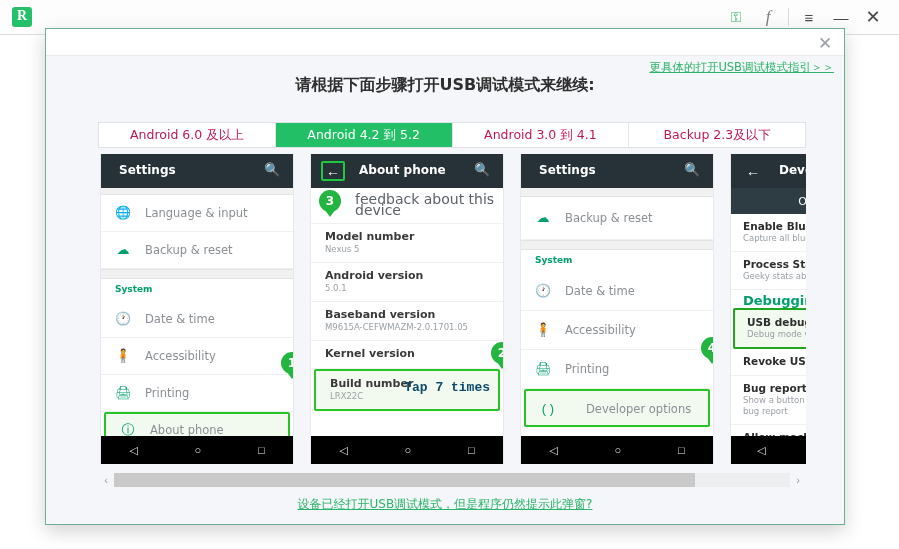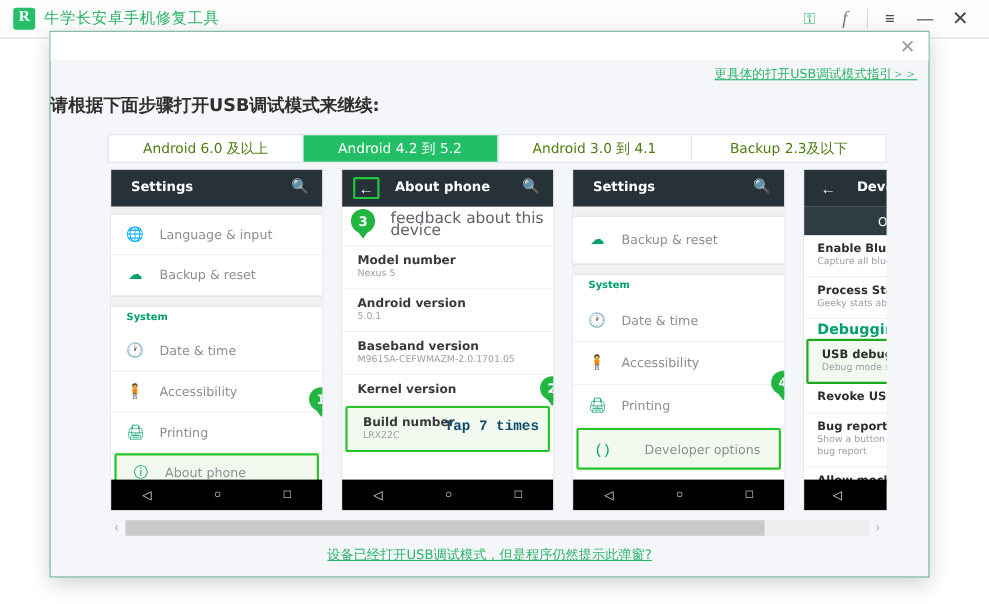--- a/index.html
+++ b/index.html
@@ -34,28 +34,28 @@
   
   .dialog{position:absolute;left:45px;top:28px;width:800px;height:497px;
     background:#f4f6f9;border:1px solid #6fae94;box-sizing:border-box;
     box-shadow:0 6px 18px rgba(0,0,0,.18);}
   .dlg-top{position:absolute;left:0;top:0;width:798px;height:26px;background:#ffffff;
     border-bottom:1px solid #e8ebee;}
   .dlg-close{position:absolute;right:6px;top:3px;width:26px;height:22px;
     display:flex;align-items:center;justify-content:center;color:#9aa0a6;font-size:17px;cursor:pointer;}
   .guide-link{position:absolute;right:10px;top:31px;font-size:11.5px;color:#2cb46a;
     text-decoration:underline;cursor:pointer;font-family:"DejaVu Sans",sans-serif;}
-  .dlg-title{position:absolute;left:0;top:57px;width:798px;
+  .dlg-title{position:absolute;left:0;top:46px;width:798px;text-align:center;
     font-size:16px;color:#2f2f2f;font-family:"DejaVu Sans",sans-serif;font-weight:600;}
 
   
   .tabs{position:absolute;left:52px;top:93px;width:708px;height:26px;display:flex;
     border:1px solid #dfe3e8;box-sizing:border-box;background:#ffffff;}
   .tab{flex:1;display:flex;align-items:center;justify-content:center;
-    font-size:12.5px;color:#4d7c0f;border-right:1px solid #e3e7eb;cursor:pointer;
+    font-size:12.5px;color:#be185d;border-right:1px solid #e3e7eb;cursor:pointer;
     font-family:"DejaVu Sans",sans-serif;}
   .tab:last-child{border-right:none;}
   .tab.active{background:#22bf67;color:#ffffff;}
 
   
   .strip{position:absolute;left:52px;top:125px;width:708px;height:310px;overflow:hidden;}
   .phone{position:absolute;top:0;width:192px;height:310px;background:#ffffff;
     box-shadow:0 0 0 1px #e7e9ec;overflow:hidden;}
   .p1{left:3px;} .p2{left:213px;} .p3{left:423px;} .p4{left:633px;width:150px;}
 
@@ -128,21 +128,20 @@
 </style>
 </head>
 <body>
 
 <div class="app">
 
   <div class="titlebar">
     <div class="logo">
       <div class="glyph">R</div>
     </div>
-    <div class="apptitle">牛学长安卓手机修复工具</div>
     <div class="tb-icons">
       <div class="tb-ic key">⚿</div>
       <div class="tb-ic fb">f</div>
       <div class="tb-sep"></div>
       <div class="tb-ic ham">≡</div>
       <div class="tb-ic min">—</div>
       <div class="tb-ic cls">✕</div>
     </div>
   </div>
 

